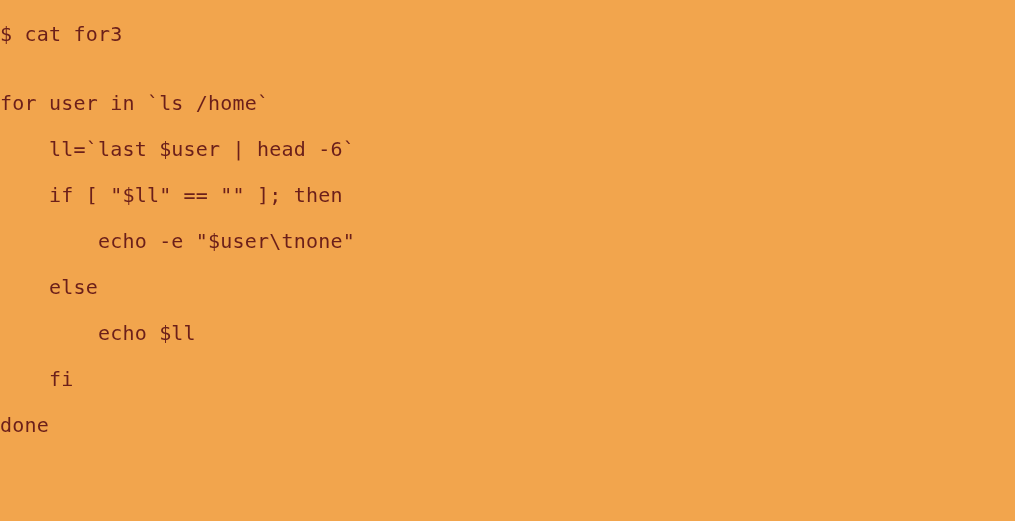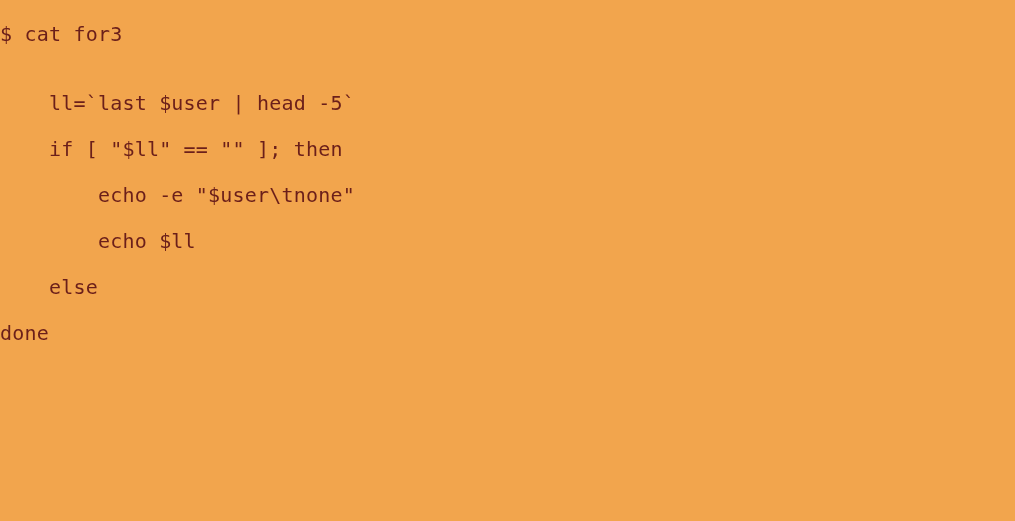--- a/index.html
+++ b/index.html
@@ -23,25 +23,27 @@
   .line {
     display: block;
   }
 </style>
 </head>
 <body>
 
 <div class="terminal">
 <span class="line"><span>$ </span><span>cat for3</span></span>
 <span class="line"></span>
-<span class="line">    ll=`last $user | head -5`</span>
+<span class="line">for user in `ls /home`</span>
+<span class="line">    ll=`last $user | head -6`</span>
 <span class="line">    if [ "$ll" == "" ]; then</span>
 <span class="line">        echo -e "$user\tnone"</span>
+<span class="line">    else</span>
 <span class="line">        echo $ll</span>
-<span class="line">    else</span>
+<span class="line">    fi</span>
 <span class="line">done</span>
 
 
 
 
 
 
 
 </div>
 

